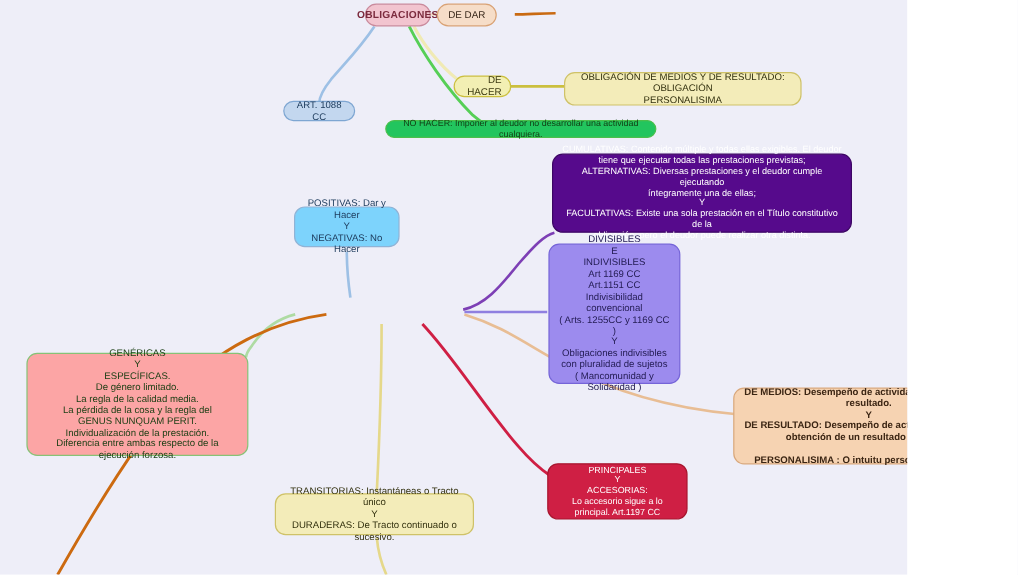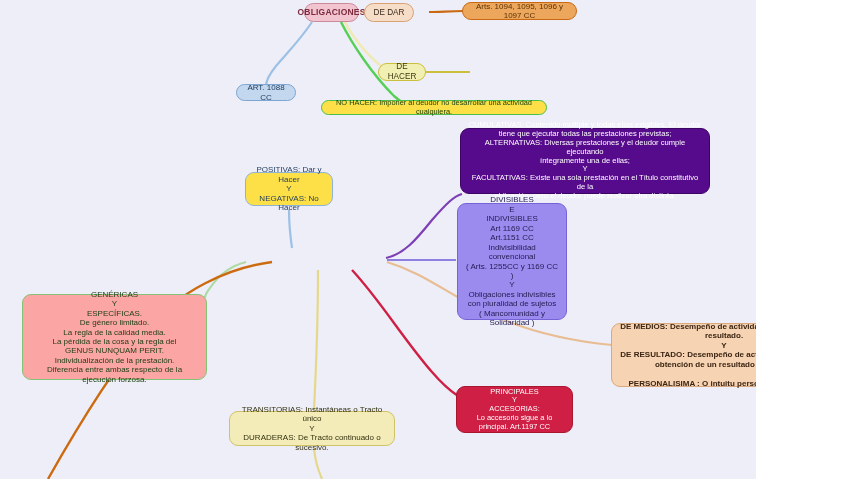--- a/index.html
+++ b/index.html
@@ -70,42 +70,42 @@
     border-radius: 11px;
   }
   .n-blue {
     background: #c3d7ef;
     border-color: #7ea6d2;
     color: #1d3b5c;
     font-size: 8px;
     border-radius: 11px;
   }
   .n-blue-box {
-    background: #fde047;
+    background: #7dd3fc;
     border-color: #8fb3d6;
     color: #1d3b5c;
     font-size: 8px;
     border-radius: 9px;
   }
   .n-yellow {
     background: #f2efb3;
     border-color: #cbbf3e;
     color: #3c3a12;
     font-size: 8.2px;
     border-radius: 11px;
   }
   .n-yellow-box {
     background: #f3ecb9;
     border-color: #cfc268;
     color: #33310f;
     font-size: 8px;
     border-radius: 9px;
   }
   .n-green-pill {
-    background: #fde047;
+    background: #22c55e;
     border-color: #4bbf4b;
     color: #123d12;
     font-size: 8px;
     border-radius: 11px;
   }
   .n-green-box {
     background: #fca5a5;
     border-color: #86c276;
     color: #193d12;
     font-size: 8px;
@@ -176,26 +176,27 @@
 
     <path d="M 314 448 C 315 460, 318 470, 322 479" fill="none" stroke="#e5d88a" stroke-width="2.2"></path>
 
     <path d="M 272 262 C 228 268, 180 290, 146 330 C 112 370, 78 426, 48 479" fill="none" stroke="#cc6a10" stroke-width="2.4"></path>
   </svg>
 
   <div class="node n-root" style="left:304px; top:3px; width:55px; height:19px;">OBLIGACIONES</div>
 
   <div class="node n-peach" style="left:364px; top:3px; width:50px; height:19px;">DE DAR</div>
 
-  <div class="node n-orange" style="left:462px; top:2px; width:115px; height:18px;">Arts. 1094, 1095, 1096 y 1097 CC</div>
 
   <div class="node n-blue" style="left:236px; top:84px; width:60px; height:17px;">ART. 1088 CC</div>
 
-  <div class="node n-yellow" style="left:378px; top:63px; width:48px; height:18px;">DE HACER</div>
-
+  <div class="node n-yellow" style="left:378px; top:63px; width:48px; height:18px;text-align:right;">DE HACER</div>
+
+  <div class="node n-yellow-box" style="left:470px; top:60px; width:198px; height:28px;">OBLIGACIÓN DE MEDIOS Y DE RESULTADO: OBLIGACIÓN
+PERSONALISIMA</div>
 
   <div class="node n-green-pill" style="left:321px; top:100px; width:226px; height:15px; font-size:7.4px;">NO HACER: Imponer al deudor no desarrollar una actividad cualquiera.</div>
 
   <div class="node n-purple-dark" style="left:460px; top:128px; width:250px; height:66px;">CUMULATIVAS: Contenido múltiple y todas ellas exigibles. El deudor
 tiene que ejecutar todas las prestaciones previstas;
 ALTERNATIVAS: Diversas prestaciones y el deudor cumple ejecutando
 íntegramente una de ellas;
 Y
 FACULTATIVAS: Existe una sola prestación en el Título constitutivo de la
 obligación,  pero el deudor puede realizar otra distinta.</div>

